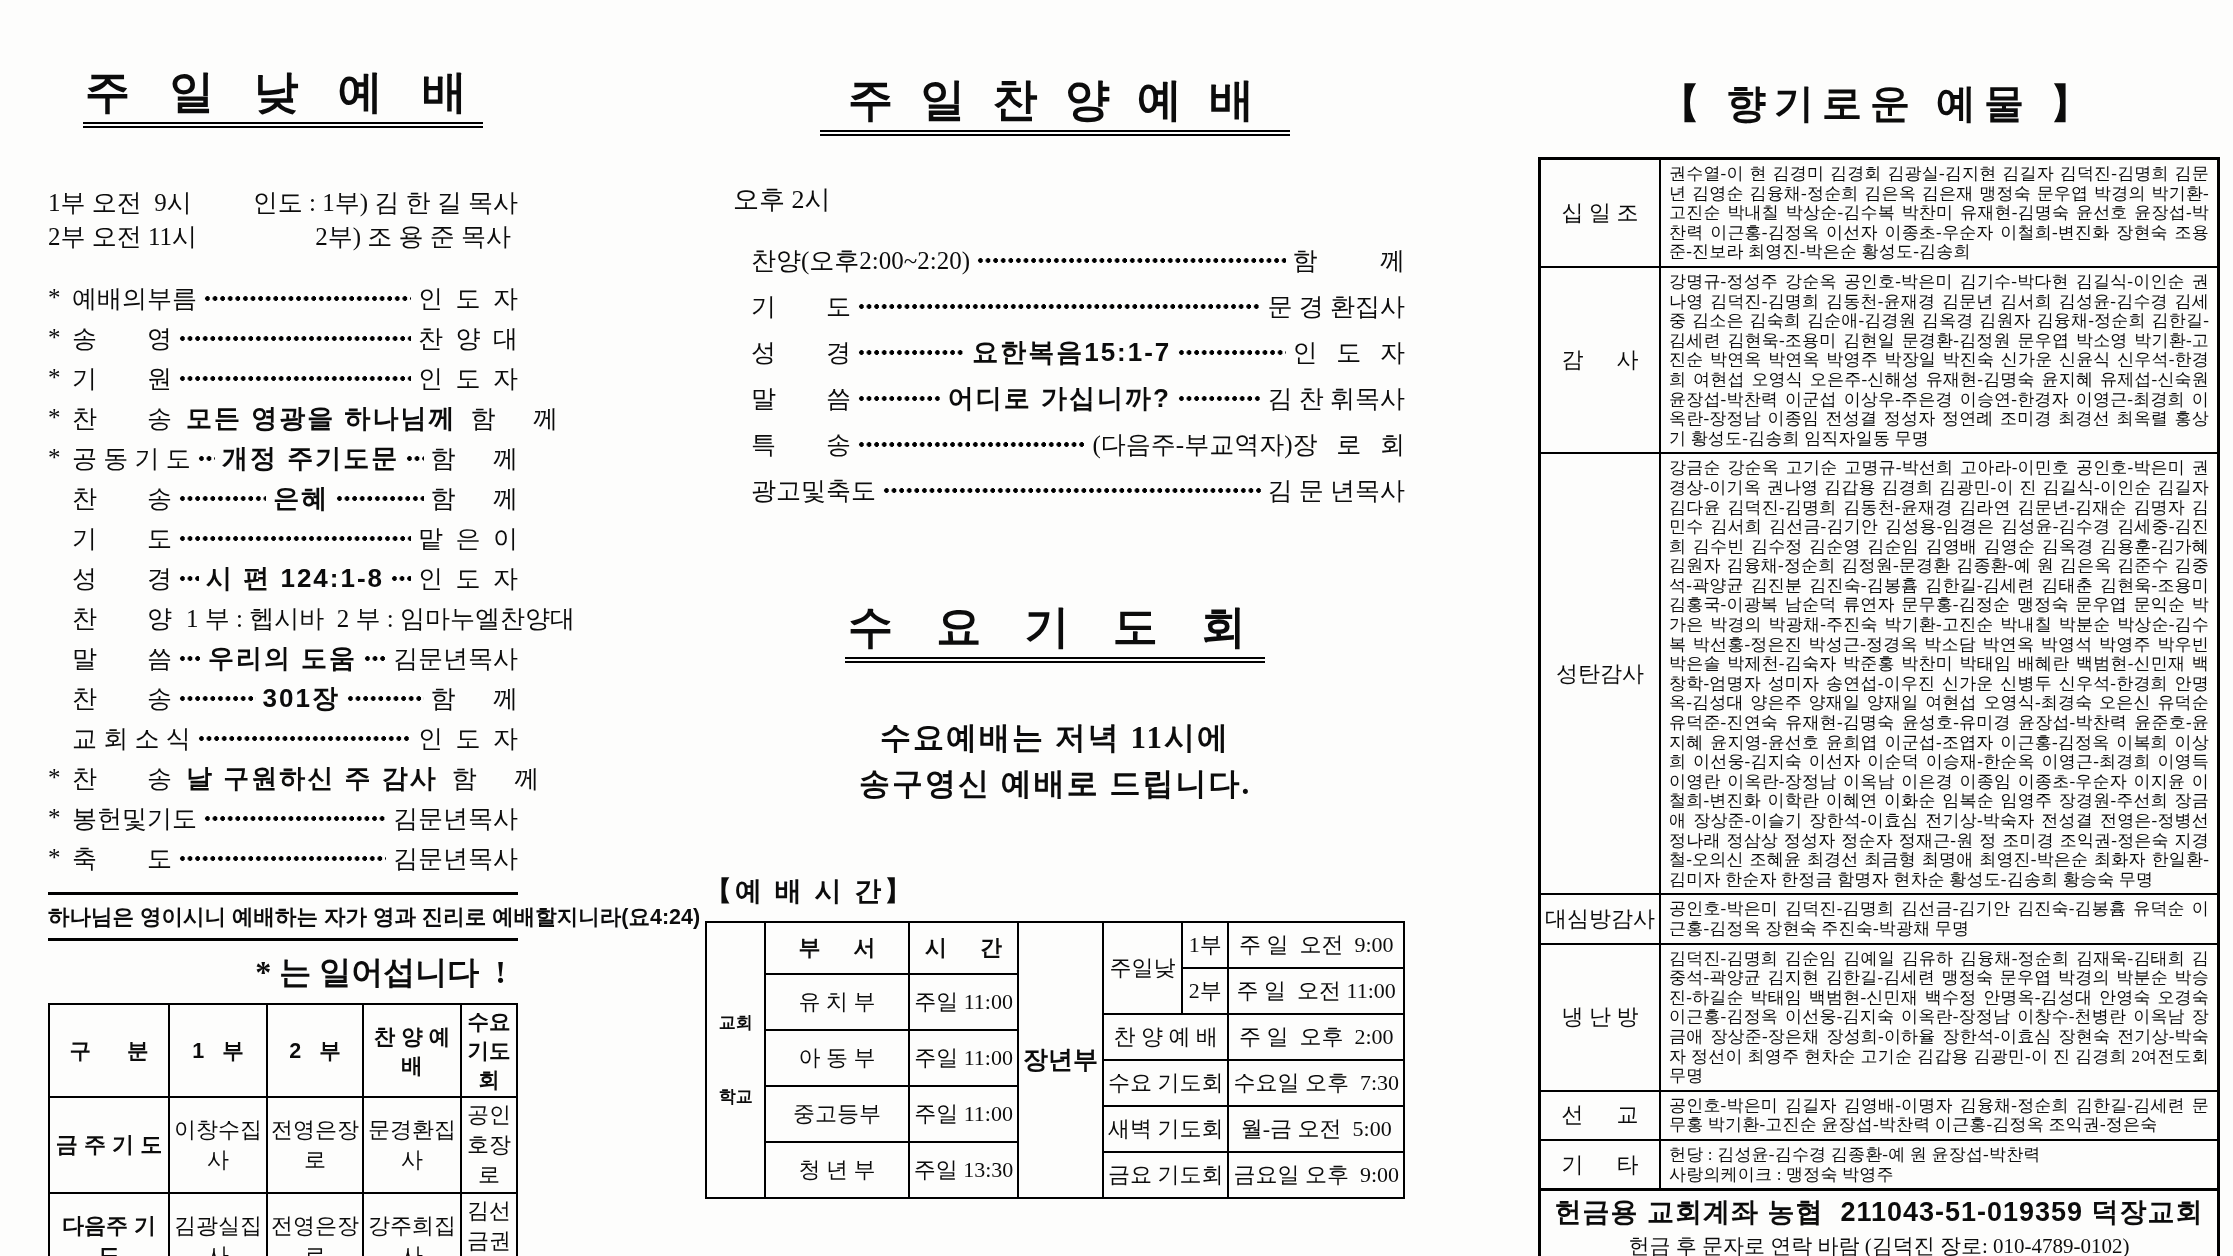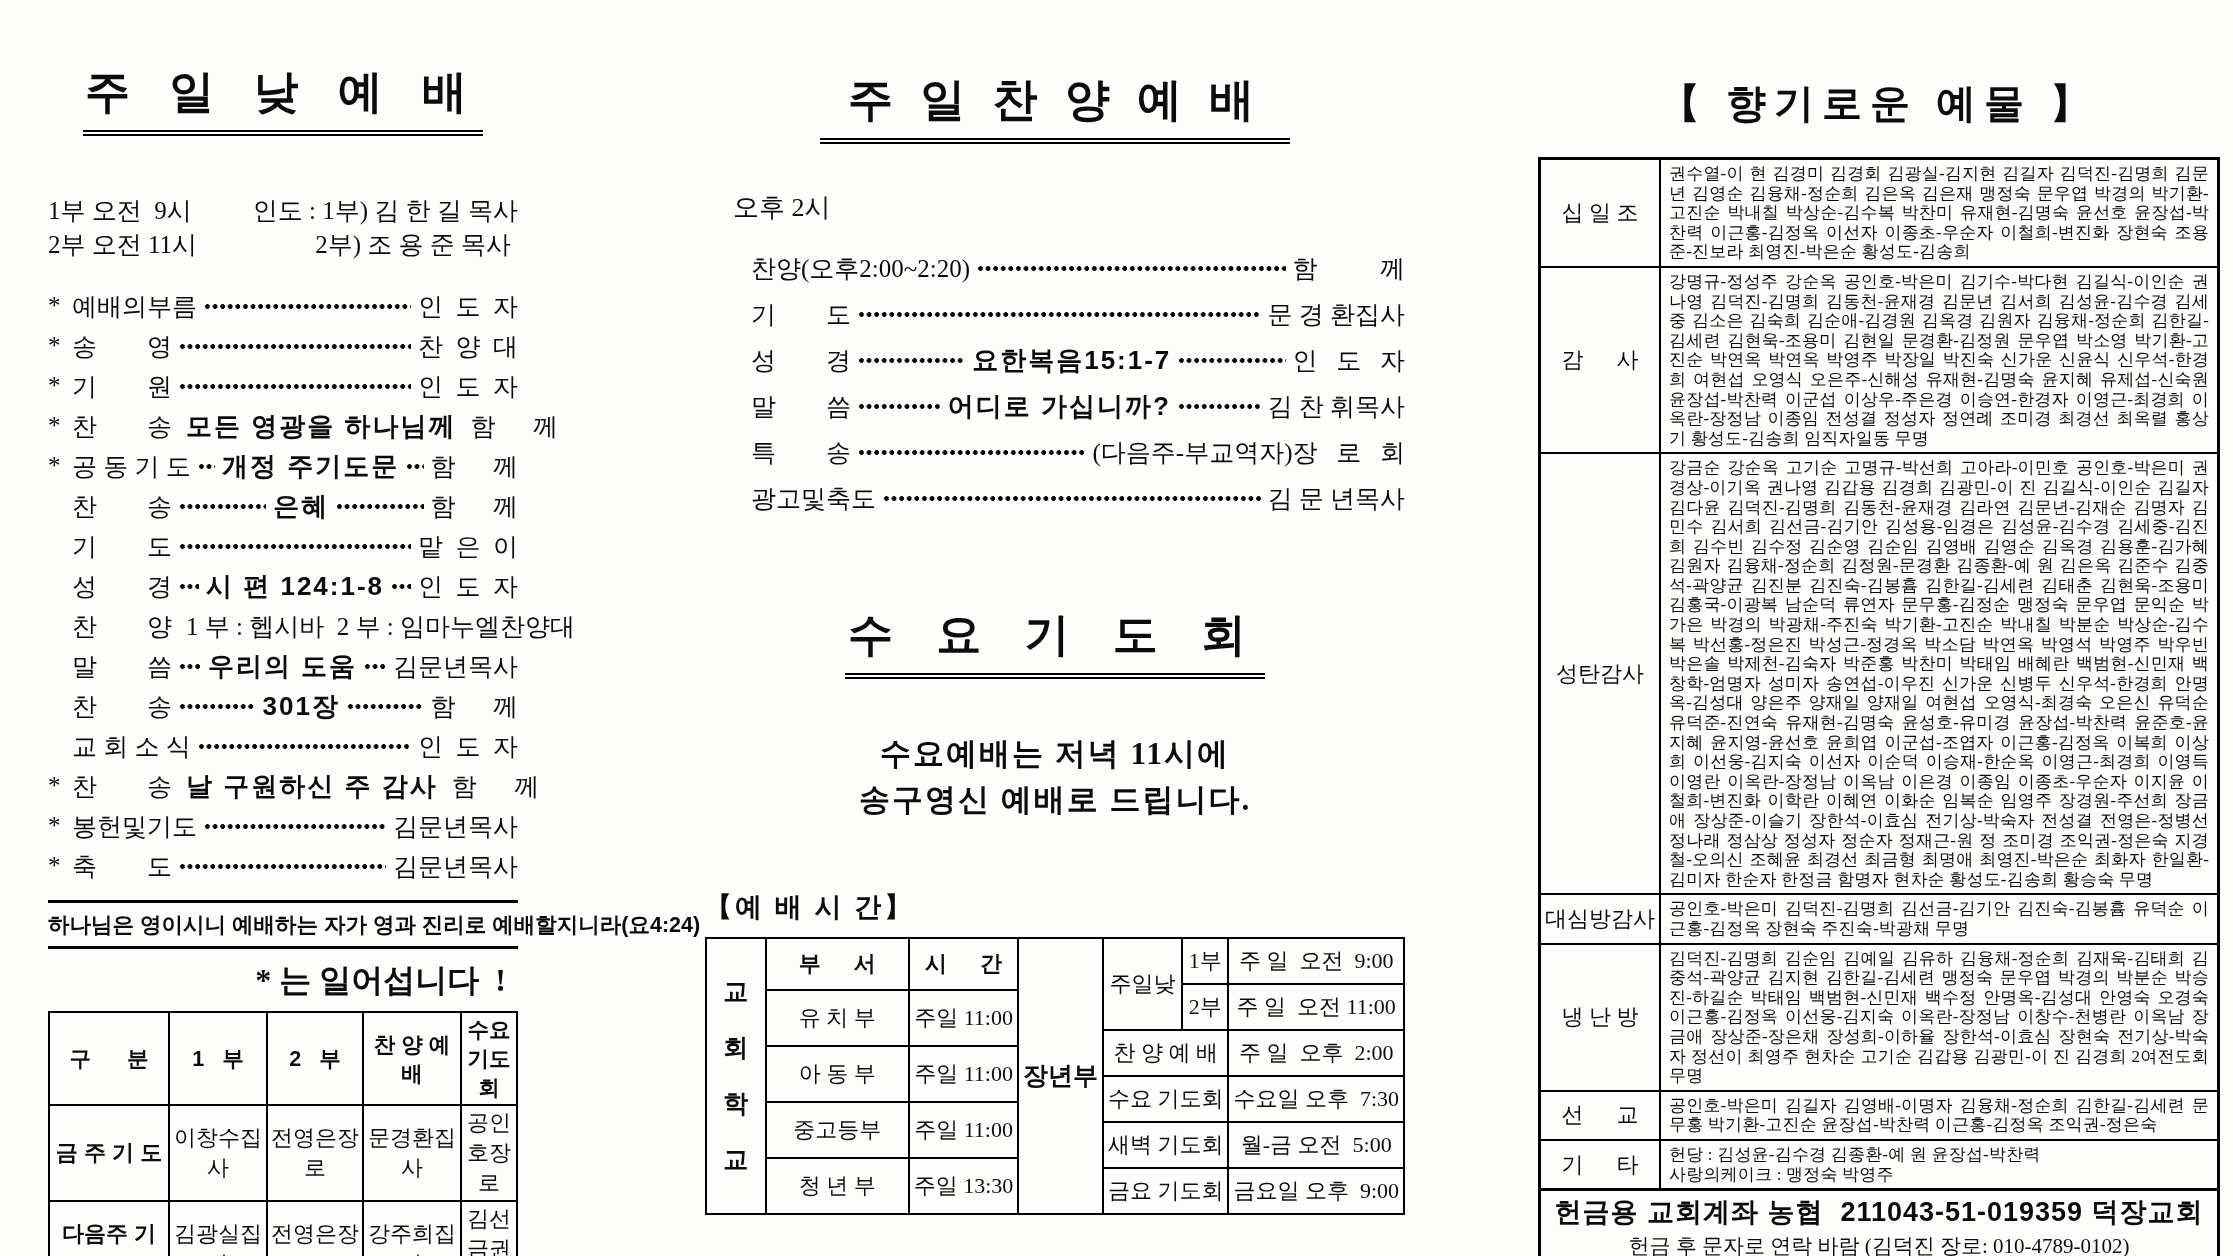--- a/index.html
+++ b/index.html
@@ -9,21 +9,21 @@
     font-family:"Liberation Serif","DejaVu Serif",serif;
   }
   .col{position:absolute;top:62px;}
   #col-left{left:48px;width:470px;}
   #col-mid{left:705px;width:700px;}
   #col-right{left:1538px;width:682px;}
 
   
   .big-title{
     font-weight:bold;text-align:center;font-size:45px;letter-spacing:14px;
-    border-bottom:6px double #000;padding-bottom:8px;margin:0 auto;
+    border-bottom:6px double #000;margin:0 auto;
   }
   #left-title{width:400px;}
   #praise-title{width:470px;letter-spacing:8px;margin-top:8px;}
   #wed-title{width:420px;letter-spacing:16px;margin-top:84px;}
 
   
   .lit-block{margin-top:24px;}
   .lit-row{display:flex;align-items:center;height:40px;font-size:25px;}
   #col-mid .lit-row{height:46px;}
   .lit-row .star{width:24px;flex:0 0 auto;}
@@ -60,21 +60,21 @@
   
   #praise-time{margin-top:46px;margin-left:28px;font-size:26px;}
   #col-mid .lit-block{margin-left:46px;margin-top:20px;}
   .wed-text{margin-top:52px;text-align:center;font-size:31px;font-weight:bold;line-height:46px;white-space:pre-line;letter-spacing:2px;}
   #times-label{margin-top:66px;letter-spacing:3px;}
   .times-wrap{display:flex;margin-top:12px;}
   .times-wrap table{font-size:22px;}
   .times-wrap th,.times-wrap td{border:2.5px solid #000;text-align:center;padding:0 4px;}
   .times-wrap th{font-weight:bold;white-space:pre;}
   .vcell{width:50px;word-break:break-all;text-align:center;font-weight:bold;vertical-align:middle;padding:0;}
-  .vcell.school{line-height:56px;font-size:25px;}
+  .vcell.school{line-height:74px;font-size:17px;}
   .vcell.adult{line-height:80px;font-size:25px;}
   .t-school{width:330px;}
   .t-school th{height:50px;}
   .t-school td.c{height:54px;white-space:pre;}
   .t-adult{width:370px;margin-left:-2.5px;}
   .t-adult td{height:44px;white-space:pre;}
 
   
   #right-title{font-weight:bold;text-align:center;font-size:40px;letter-spacing:8px;margin-top:14px;}
   .offerings{width:100%;margin-top:26px;border:3px solid #000;}

